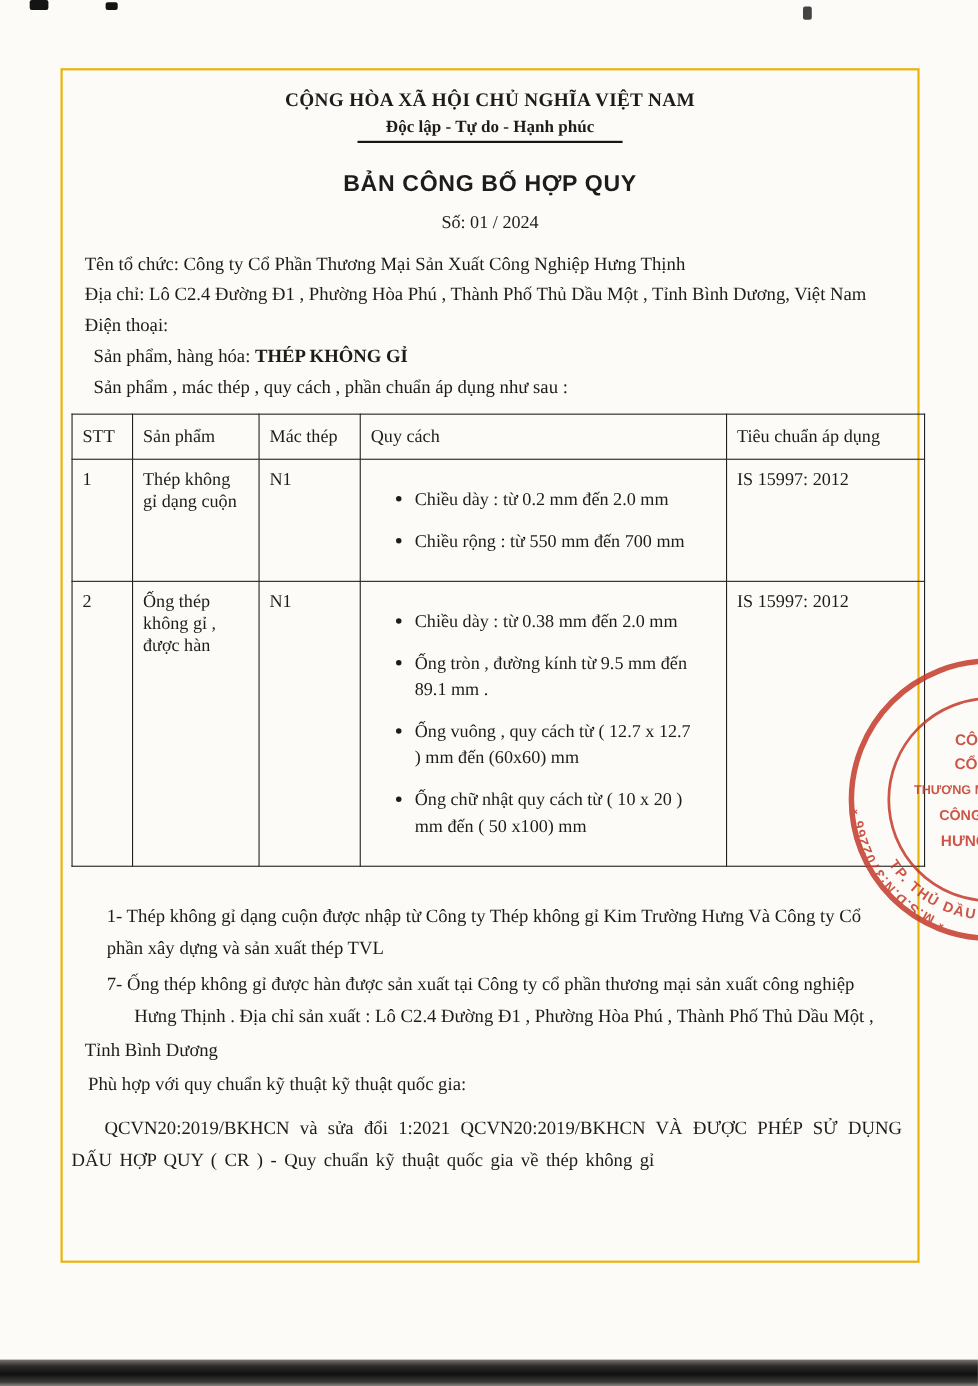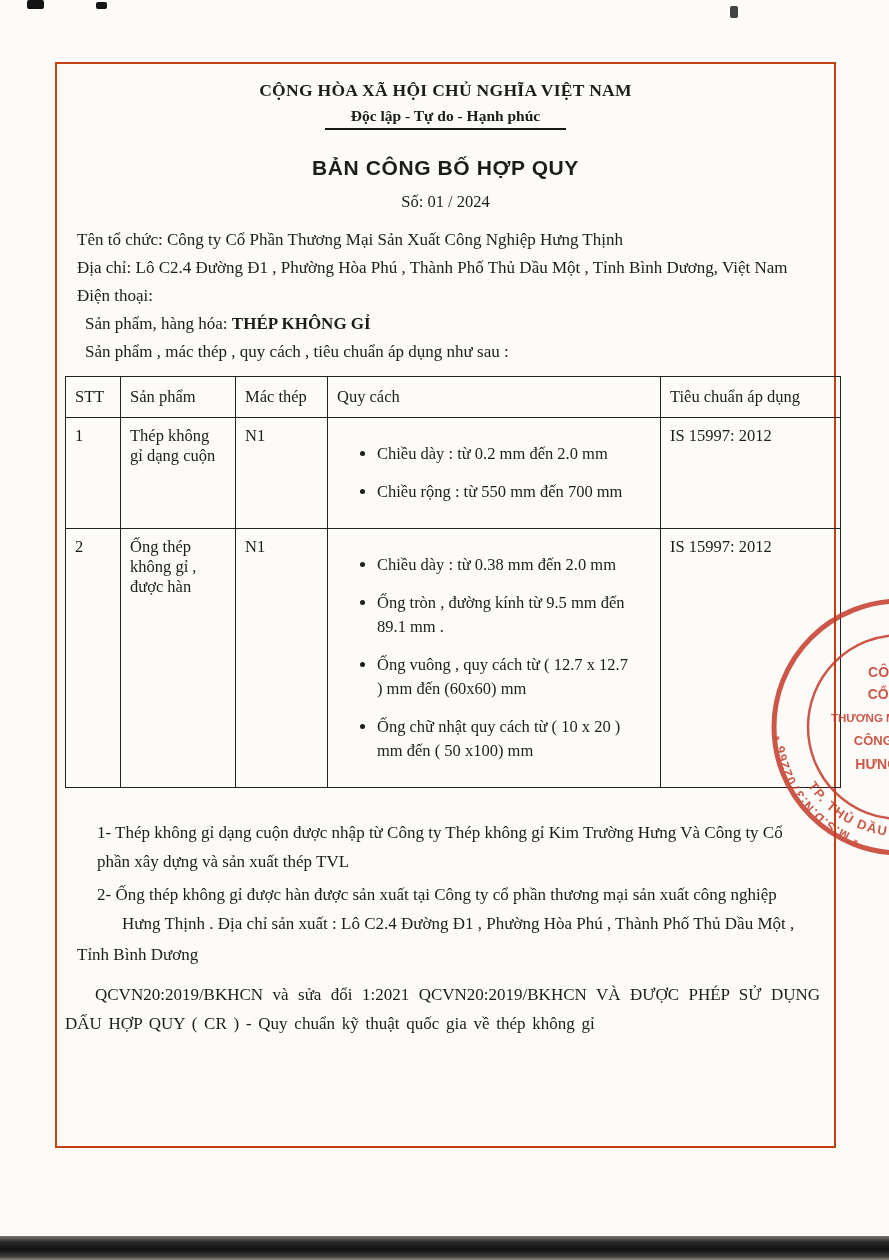--- a/index.html
+++ b/index.html
@@ -7,21 +7,21 @@
     position:relative;
     width:889px;height:1260px;
     background:#fcfbf7;
     overflow:hidden;
     font-family:"Liberation Serif", serif;
     color:#1c1c1c;
   }
   .border-box{
     position:absolute;left:55px;top:62px;
     width:781px;height:1086px;
-    border:2px solid #c2410c;
+    border:2px solid #eab308;
     padding:14px 20px 0 20px;
     box-sizing:border-box;
   }
   .hdr1{
     text-align:center;font-weight:bold;font-size:17.5px;margin:2px 0 6px 0;
     letter-spacing:.3px;
   }
   .hdr2-wrap{text-align:center;margin:0 0 26px 0;}
   .hdr2{
     display:inline-block;font-weight:bold;font-size:15.5px;
@@ -103,21 +103,21 @@
       <span class="hdr2">Độc lập - Tự do - Hạnh phúc</span>
     </div>
 
     <div class="doc-title">BẢN CÔNG BỐ HỢP QUY</div>
     <div class="doc-no">Số: 01 / 2024</div>
 
     <p class="para">Tên tổ chức: Công ty Cổ Phần Thương Mại Sản Xuất Công Nghiệp Hưng Thịnh</p>
     <p class="para">Địa chỉ: Lô C2.4 Đường Đ1 , Phường Hòa Phú , Thành Phố Thủ Dầu Một , Tỉnh Bình Dương, Việt Nam</p>
     <p class="para">Điện thoại:</p>
     <p class="para ind"><span>Sản phẩm, hàng hóa: </span><span class="bold">THÉP KHÔNG GỈ</span></p>
-    <p class="para ind">Sản phẩm , mác thép , quy cách , tiêu chuẩn áp dụng như sau :</p>
+    <p class="para ind">Sản phẩm , mác thép , quy cách , phần chuẩn áp dụng như sau :</p>
 
     <table class="spec">
       <colgroup>
         <col style="width:55px">
           <col style="width:115px">
           <col style="width:92px">
           <col style="width:333px">
           <col style="width:180px">
       </colgroup>
       <thead>
@@ -154,22 +154,23 @@
               <li>Ống chữ nhật quy cách từ ( 10 x 20 ) mm đến ( 50 x100) mm</li>
             </ul>
           </td>
           <td>IS 15997: 2012</td>
         </tr>
       </tbody>
     </table>
 
     <div class="notes">
       <p class="note1">1-  Thép không gỉ dạng cuộn được nhập từ Công ty Thép không gỉ Kim Trường Hưng Và Công ty Cổ phần xây dựng và sản xuất thép TVL</p>
-      <p class="note2">2-  Ống thép không gỉ được hàn được sản xuất tại Công ty cổ phần thương mại sản xuất công nghiệp Hưng Thịnh . Địa chỉ sản xuất : Lô C2.4 Đường Đ1 , Phường Hòa Phú , Thành Phố Thủ Dầu Một ,</p>
+      <p class="note2">7-  Ống thép không gỉ được hàn được sản xuất tại Công ty cổ phần thương mại sản xuất công nghiệp Hưng Thịnh . Địa chỉ sản xuất : Lô C2.4 Đường Đ1 , Phường Hòa Phú , Thành Phố Thủ Dầu Một ,</p>
       <p class="province">Tỉnh Bình Dương</p>
+      <p class="conf-intro">Phù hợp với quy chuẩn kỹ thuật kỹ thuật quốc gia:</p>
       <p class="qcvn">QCVN20:2019/BKHCN và sửa đổi 1:2021 QCVN20:2019/BKHCN VÀ ĐƯỢC PHÉP SỬ DỤNG DẤU HỢP QUY ( CR ) -  Quy chuẩn kỹ thuật quốc gia về thép không gỉ</p>
     </div>
 
   </div>
 
   <svg class="stamp" viewBox="-135 -135 270 270" width="270" height="270">
     <defs>
       <path id="arcLeft" d="M -40,110 A 117,117 0 0 1 -110,-40" fill="none"></path>
       <path id="arcBottom" d="M -98,48 A 109,109 0 0 0 98,48" fill="none"></path>
     </defs>

